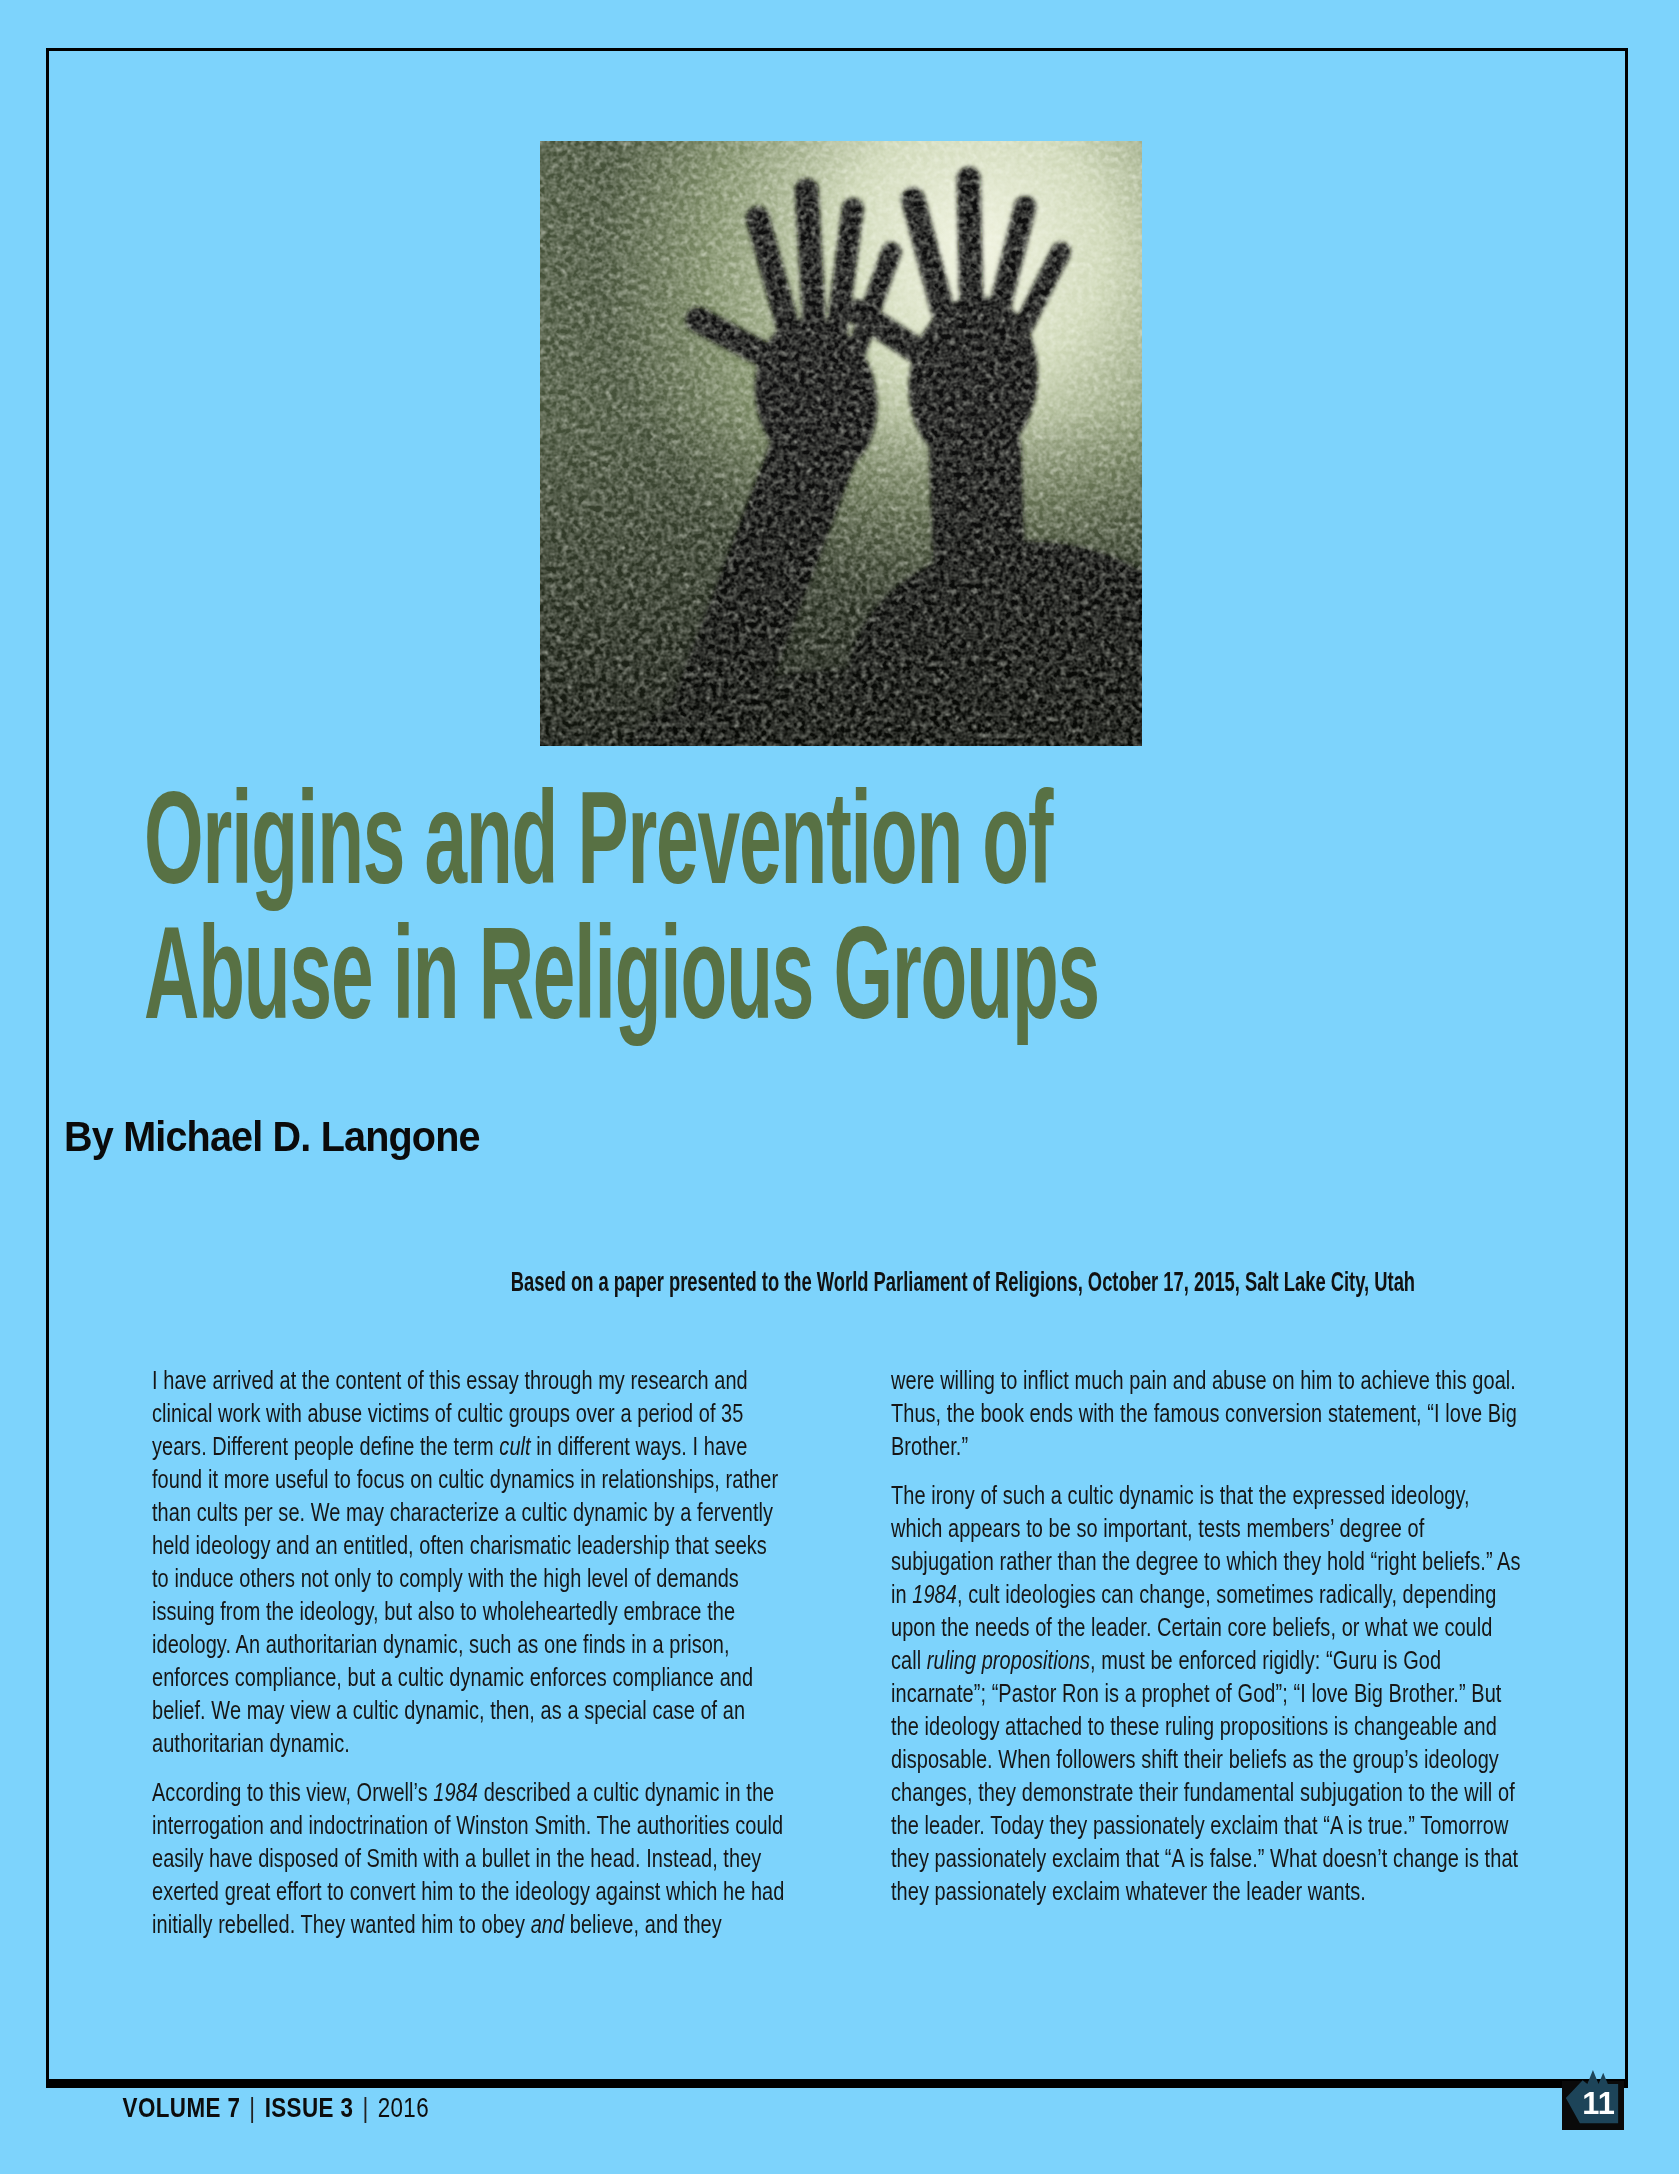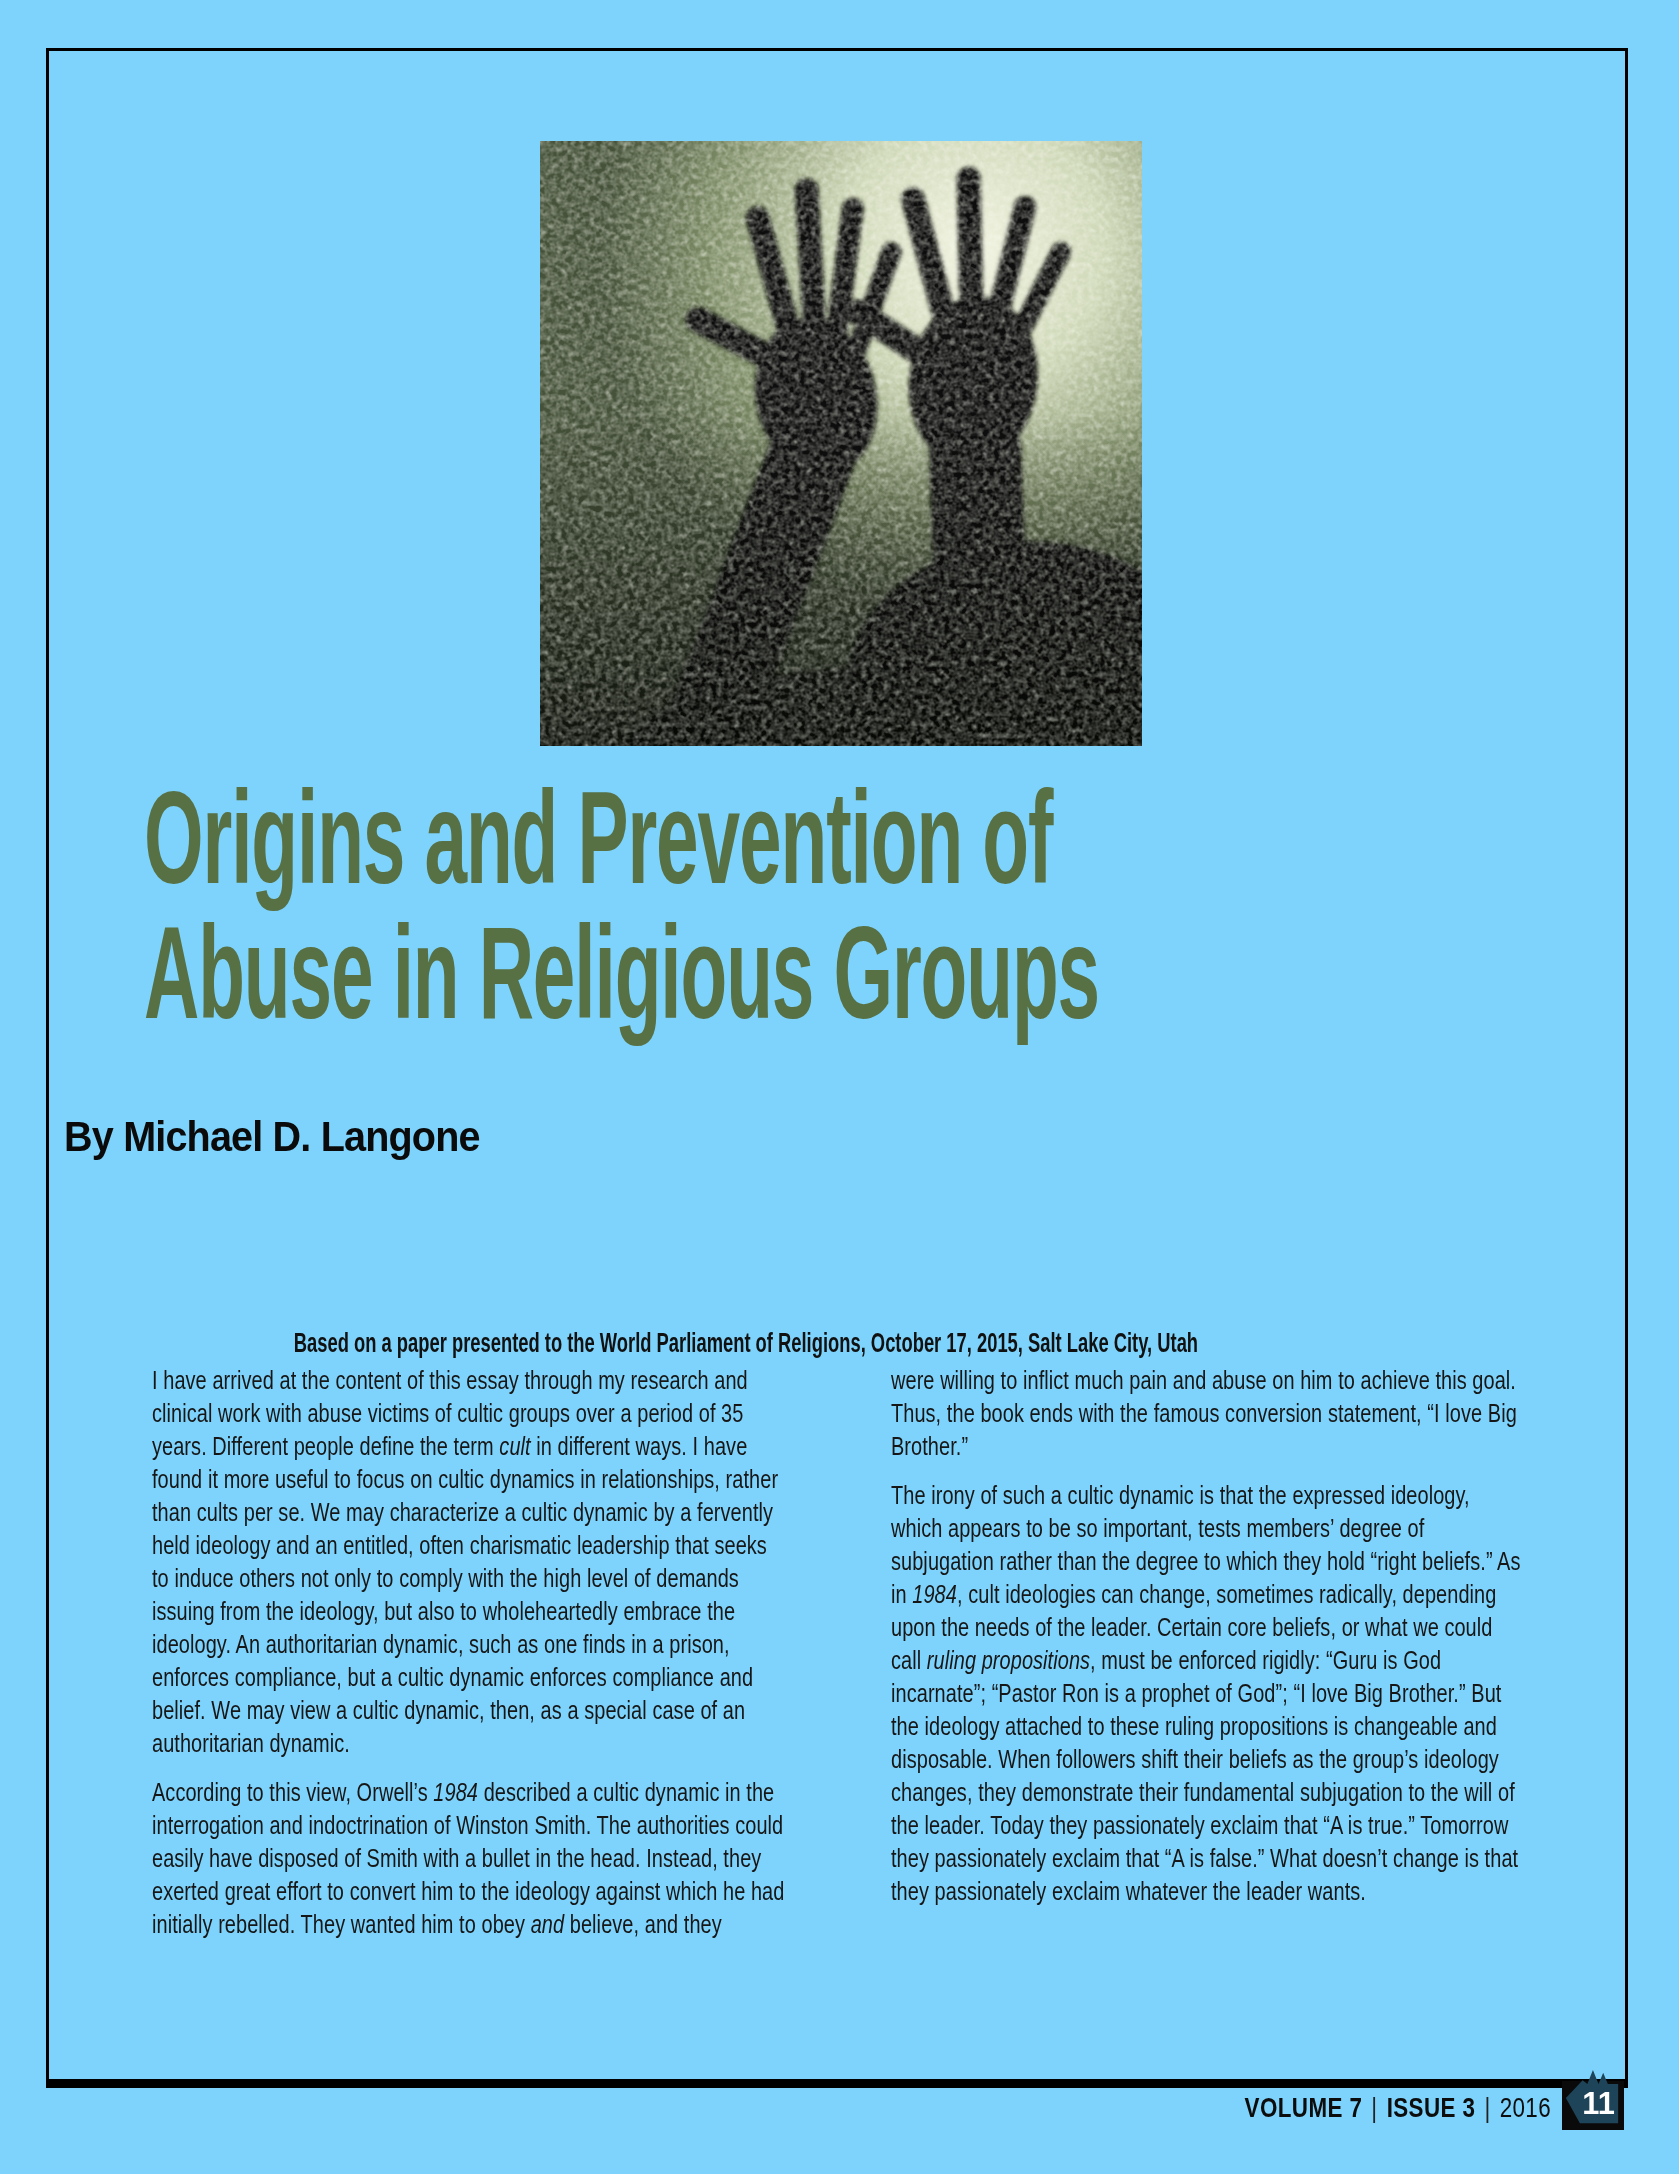--- a/index.html
+++ b/index.html
@@ -19,35 +19,35 @@
   .title-line{
     white-space:nowrap;font-size:132px;font-weight:bold;color:var(--green,#587144);
     line-height:135px;height:135px;letter-spacing:-1.9px;
     transform:scaleX(0.58);transform-origin:0 50%;
   }
   .byline-wrap{position:absolute;left:46px;top:1112px;width:1582px;text-align:left;}
   .byline{
     display:inline-block;font-size:43px;font-weight:bold;color:#0b0b0b;letter-spacing:-0.9px;
     transform:scaleX(0.92);transform-origin:50% 50%;white-space:nowrap;
   }
-  .note-wrap{position:absolute;left:46px;top:1328px;width:1582px;text-align:left;margin-left:35px;}
+  .note-wrap{position:absolute;left:46px;top:1267px;width:1582px;text-align:right;}
   .note{
     display:inline-block;font-size:27px;font-weight:bold;color:#111;letter-spacing:0;
     transform:scaleX(0.68);transform-origin:50% 50%;white-space:nowrap;
   }
   .col{
     position:absolute;top:1364px;width:806px;font-size:25.4px;line-height:33px;
     transform:scaleX(0.785);transform-origin:0 0;letter-spacing:0.1px;
   }
   .col-left{left:152px;}
   .col-right{left:891px;}
   .col p{margin:0 0 16px 0;}
   .col p:last-child{margin-bottom:0;}
   .footer-line{
-    position:absolute;left:46px;top:2092px;width:1505px;text-align:right;white-space:nowrap;text-decoration:underline;
+    position:absolute;left:46px;top:2092px;width:1505px;text-align:left;white-space:nowrap;text-decoration:underline;
   }
   .footer-inner{
     display:inline-block;transform:scaleX(0.8);transform-origin:100% 50%;
     font-size:28px;color:#0d0d0d;letter-spacing:0.5px;
   }
   .footer-inner .seg-bold{font-weight:bold;}
   .footer-inner .seg-year{font-weight:normal;}
   .footer-inner .sep{font-weight:100;padding:0 11.3px;color:#222;}
   .badge-box{position:absolute;left:1562px;top:2081px;width:62px;height:49px;background:#0a0a0a;}
   .badge-tag{position:absolute;left:1564px;top:2068px;width:56px;height:60px;}

